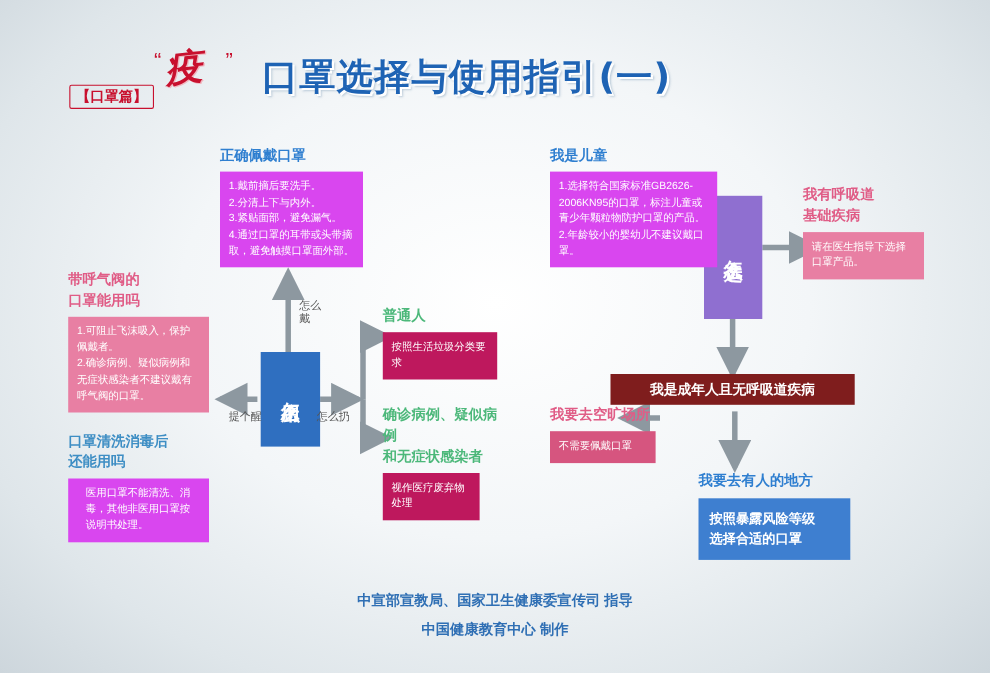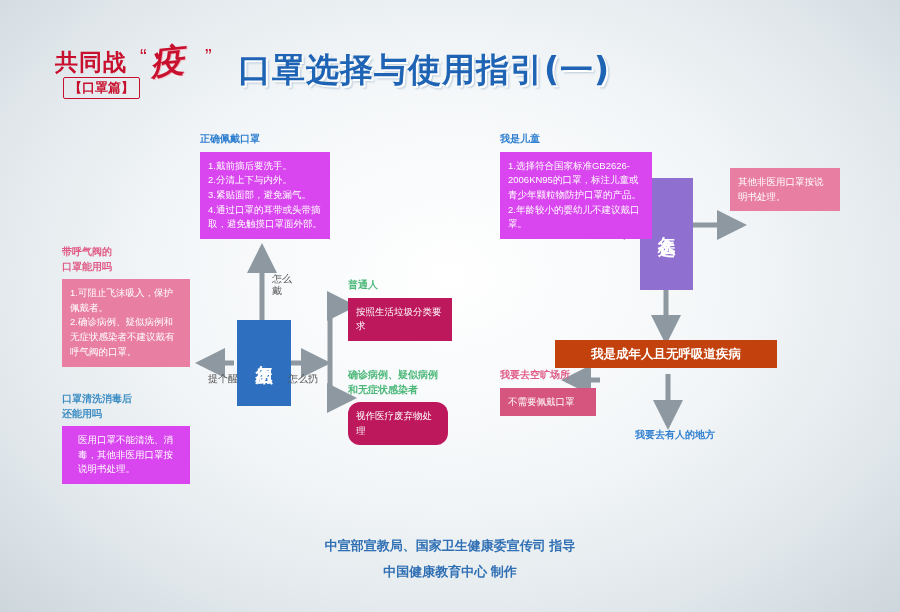--- a/index.html
+++ b/index.html
@@ -34,34 +34,34 @@
   
   .title{
     position:absolute;left:238px;top:48px;width:430px;
     font-size:33px;font-weight:bold;color:#1e63b4;letter-spacing:1px;
     font-family:"DejaVu Sans","Liberation Sans",sans-serif;
     text-shadow:2px 2px 0 #ffffff, 3px 3px 2px rgba(120,150,180,.45);
   }
 
   
   .node{position:absolute;box-sizing:border-box;}
-  .hdr{font-weight:bold;font-size:10px;line-height:1.45;}
+  .hdr{font-weight:bold;font-size:13px;line-height:1.45;}
   .body{
     font-size:9.5px;line-height:1.55;color:#ffffff;padding:7px 8px;box-sizing:border-box;
   }
 
   
   .c-blue-hdr{color:#2f7fd0;}
   .c-blue-box{background:#d946ef;}
   .c-blueDark-box{background:#3e7fd0;}
   .c-green-hdr{color:#4cb87a;}
   .c-green-box{background:#be185d;}
   .c-pink-hdr{color:#e05c86;}
   .c-pink-box{background:#e87fa3;}
-  .c-purple-box{background:#c2410c;text-align:center;}
+  .c-purple-box{background:#7f1d1d;text-align:center;}
   .c-rose-box{background:#d6557f;}
   .c-teal-hdr{color:#3e8ec4;}
 
   
   .vlabel{
     position:absolute;display:flex;align-items:center;justify-content:center;
     writing-mode:vertical-rl;text-orientation:upright;
     font-weight:bold;color:#fff;font-size:17px;letter-spacing:2px;
     box-sizing:border-box;
   }
@@ -74,21 +74,20 @@
     font-size:13px;color:#2f6fb4;line-height:2.0;font-weight:bold;
   }
   svg.arrows{position:absolute;left:0;top:0;width:900px;height:612px;pointer-events:none;}
 </style>
 </head>
 <body>
 
 <div class="root">
 
   <div class="logo">
-    <div class="logo-main">共同战</div>
     <div class="logo-quote">“</div>
     <div class="logo-yi">疫</div>
     <div class="logo-quote2">”</div>
     <div class="logo-sub">【口罩篇】</div>
   </div>
 
   <div class="title">口罩选择与使用指引(一)</div>
 
   <svg class="arrows">
     <defs>
@@ -141,50 +140,54 @@
   </div>
 
   <div class="node" style="left:348px;top:278px;width:104px;">
     <div class="hdr c-green-hdr" style="margin-bottom:5px;">普通人</div>
     <div class="body c-green-box" style="width:104px;">按照生活垃圾分类要求</div>
   </div>
 
   <div class="node" style="left:348px;top:368px;width:104px;">
     <div class="hdr c-green-hdr" style="white-space:pre-line;margin-bottom:5px;">确诊病例、疑似病例
 和无症状感染者</div>
-    <div class="body c-green-box" style="width:100px;border-radius:12px;">视作医疗废弃物处理</div>
+    <div class="body c-green-box" style="width:88px;">视作医疗废弃物处理</div>
   </div>
 
   <div class="vlabel vl-blue" style="left:237px;top:320px;width:54px;height:86px;">怎么用？</div>
 
   <div class="vlabel vl-purple" style="left:640px;top:178px;width:53px;height:112px;">怎么选？</div>
 
   <div class="smalltag" style="left:272px;top:273px;width:20px;line-height:1.15;">怎么戴</div>
   <div class="smalltag" style="left:208px;top:372px;">提个醒</div>
   <div class="smalltag" style="left:288px;top:372px;">怎么扔</div>
 
   <div class="node" style="left:500px;top:132px;width:126px;">
     <div class="hdr c-blue-hdr" style="margin-bottom:5px;">我是儿童</div>
     <div class="body c-blue-box" style="white-space:pre-line;width:152px;">1.选择符合国家标准GB2626-2006KN95的口罩，标注儿童或青少年颗粒物防护口罩的产品。
 2.年龄较小的婴幼儿不建议戴口罩。</div>
   </div>
 
   <div class="node" style="left:730px;top:168px;width:110px;">
-    <div class="body c-pink-box" style="white-space:pre-line;width:110px;">其他非医用口罩按说明书处理。</div>
+    <div class="hdr c-pink-hdr" style="white-space:pre-line;margin-bottom:5px;">我有呼吸道
+基础疾病</div>
+    <div class="body c-pink-box" style="white-space:pre-line;width:110px;">请在医生指导下选择口罩产品。</div>
   </div>
 
   <div class="node c-purple-box" style="left:555px;top:340px;width:222px;height:28px;display:flex;align-items:center;justify-content:center;color:#fff;font-size:12.5px;font-weight:bold;">我是成年人且无呼吸道疾病</div>
 
   <div class="node" style="left:500px;top:368px;width:110px;">
     <div class="hdr c-pink-hdr" style="margin-bottom:5px;">我要去空旷场所</div>
     <div class="body c-rose-box" style="width:96px;">不需要佩戴口罩</div>
   </div>
 
   <div class="node" style="left:614px;top:428px;width:160px;padding-left:21px;">
     <div class="hdr c-blue-hdr" style="margin-bottom:6px;">我要去有人的地方</div>
+    <div class="body c-blueDark-box" style="white-space:pre-line;width:138px;font-size:12px;font-weight:bold;line-height:1.6;padding:9px 10px;">按照暴露风险等级
+选择合适的口罩</div>
   </div>
 
   <div class="footer">
     <div>中宣部宣教局、国家卫生健康委宣传司   指导</div>
     <div>中国健康教育中心   制作</div>
   </div>
 
 </div>
 
 </body></html>

